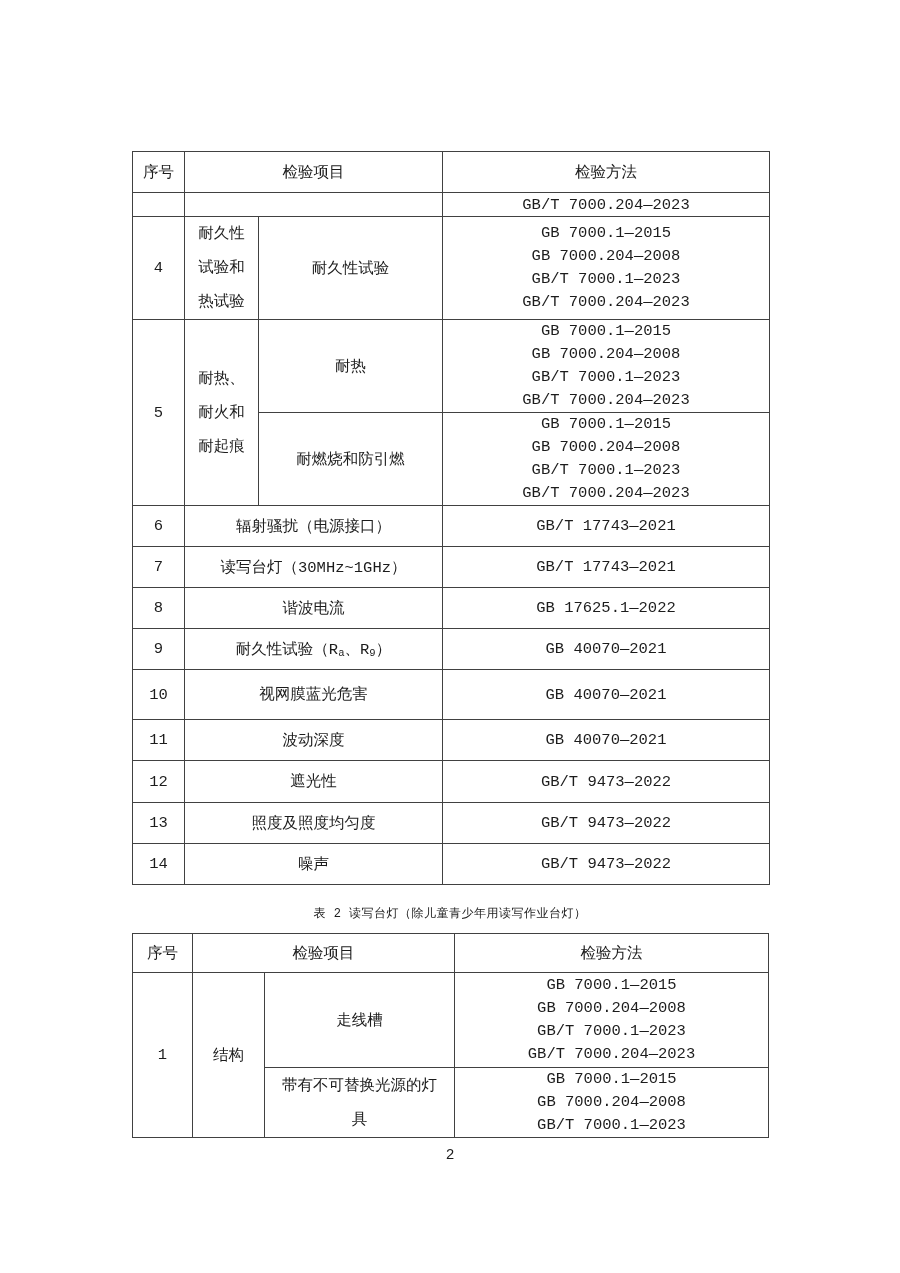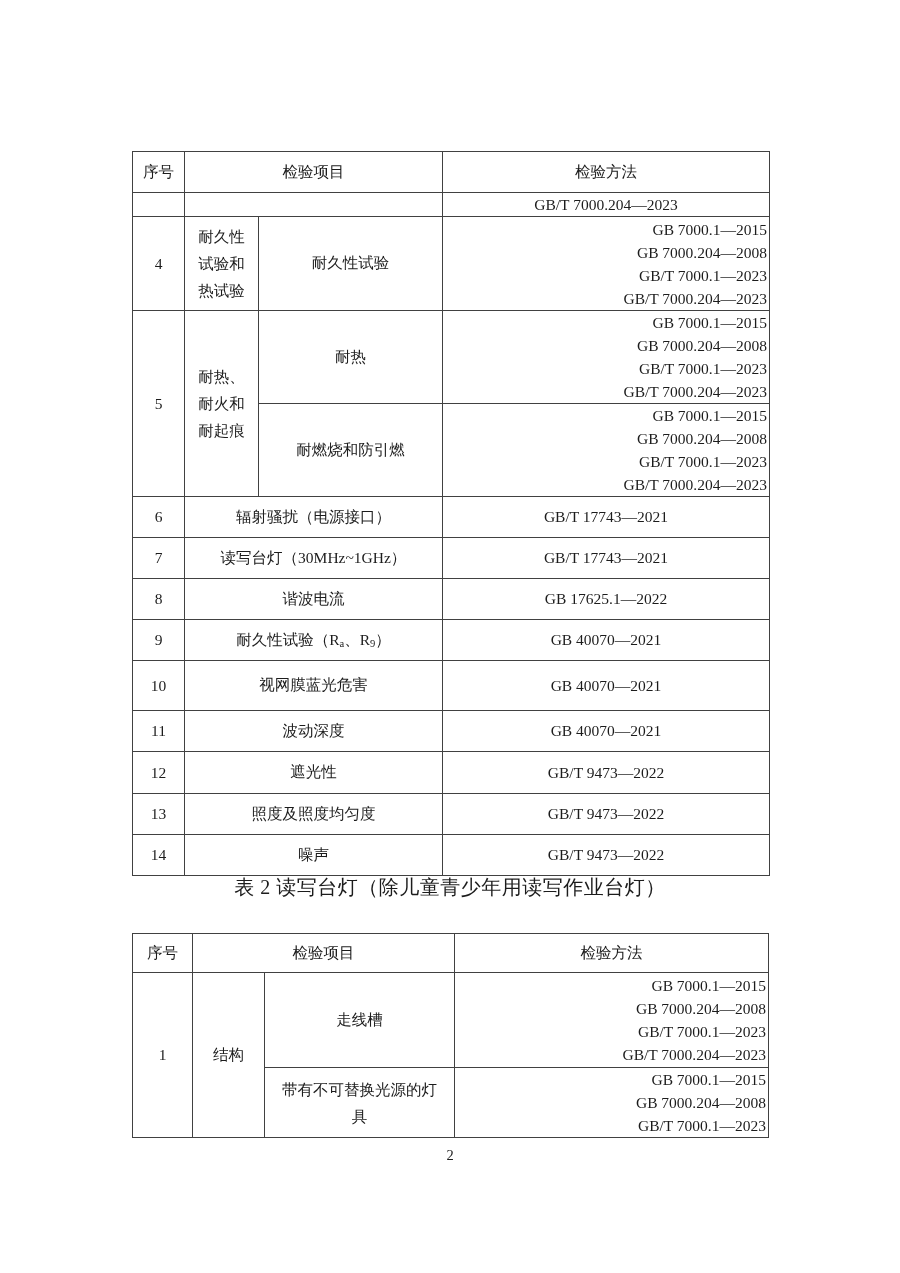--- a/index.html
+++ b/index.html
@@ -5,57 +5,57 @@
   html, body {
     margin: 0;
     padding: 0;
     background: #ffffff;
   }
   .page {
     position: relative;
     width: 900px;
     height: 1273px;
     background: #ffffff;
-    font-family: Liberation Serif, serif;
+    font-family: Liberation Mono, monospace;
     color: #1c1c1c;
     overflow: hidden;
   }
   table.doc-table {
     position: absolute;
     border-collapse: collapse;
     table-layout: fixed;
   }
   table.doc-table td {
     border: 1px solid #414141;
     text-align: center;
     vertical-align: middle;
     font-size: 15.5px;
     padding: 0 2px;
     overflow: hidden;
   }
   #table1 { left: 132px; top: 151px; width: 637px; }
   #table2 { left: 132px; top: 933px; width: 637px; }
   .header-cell { font-size: 16px; }
   .methods { font-size: 15px; }
-  .methods div { line-height: 23px; text-align: right; }
-  .wrap { white-space: pre-line; line-height: 27px; margin-left: 20px; }
+  .methods div { line-height: 23px; }
+  .wrap { white-space: pre-line; line-height: 34px; margin-left: 20px; }
   .item-cell { font-size: 15.5px; }
   .thick-bottom td { border-bottom-width: 2px; }
   sub.small-sub {
     font-size: 0.68em;
     vertical-align: -0.2em;
     line-height: 0;
   }
   .table2-title {
     position: absolute;
     left: 0;
-    top: 874px;
+    top: 905px;
     width: 100%;
     text-align: center;
-    font-size: 20px;
+    font-size: 12px;
     letter-spacing: 0.5px;
   }
   .page-number {
     position: absolute;
     left: 0;
     top: 1147px;
     width: 100%;
     text-align: center;
     font-size: 14.5px;
   }

